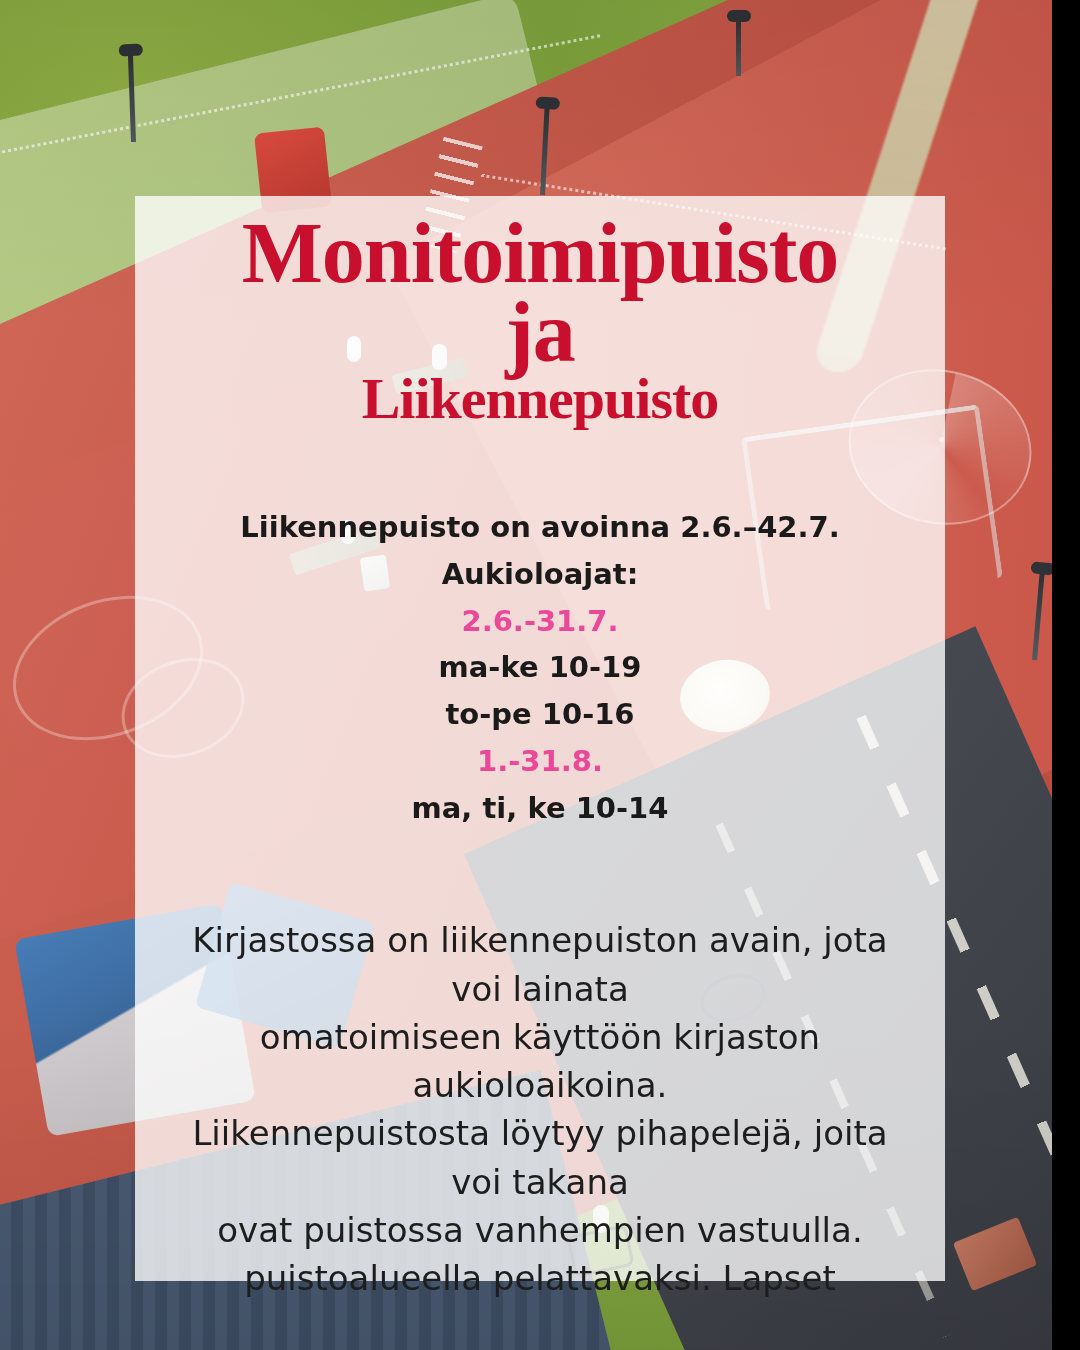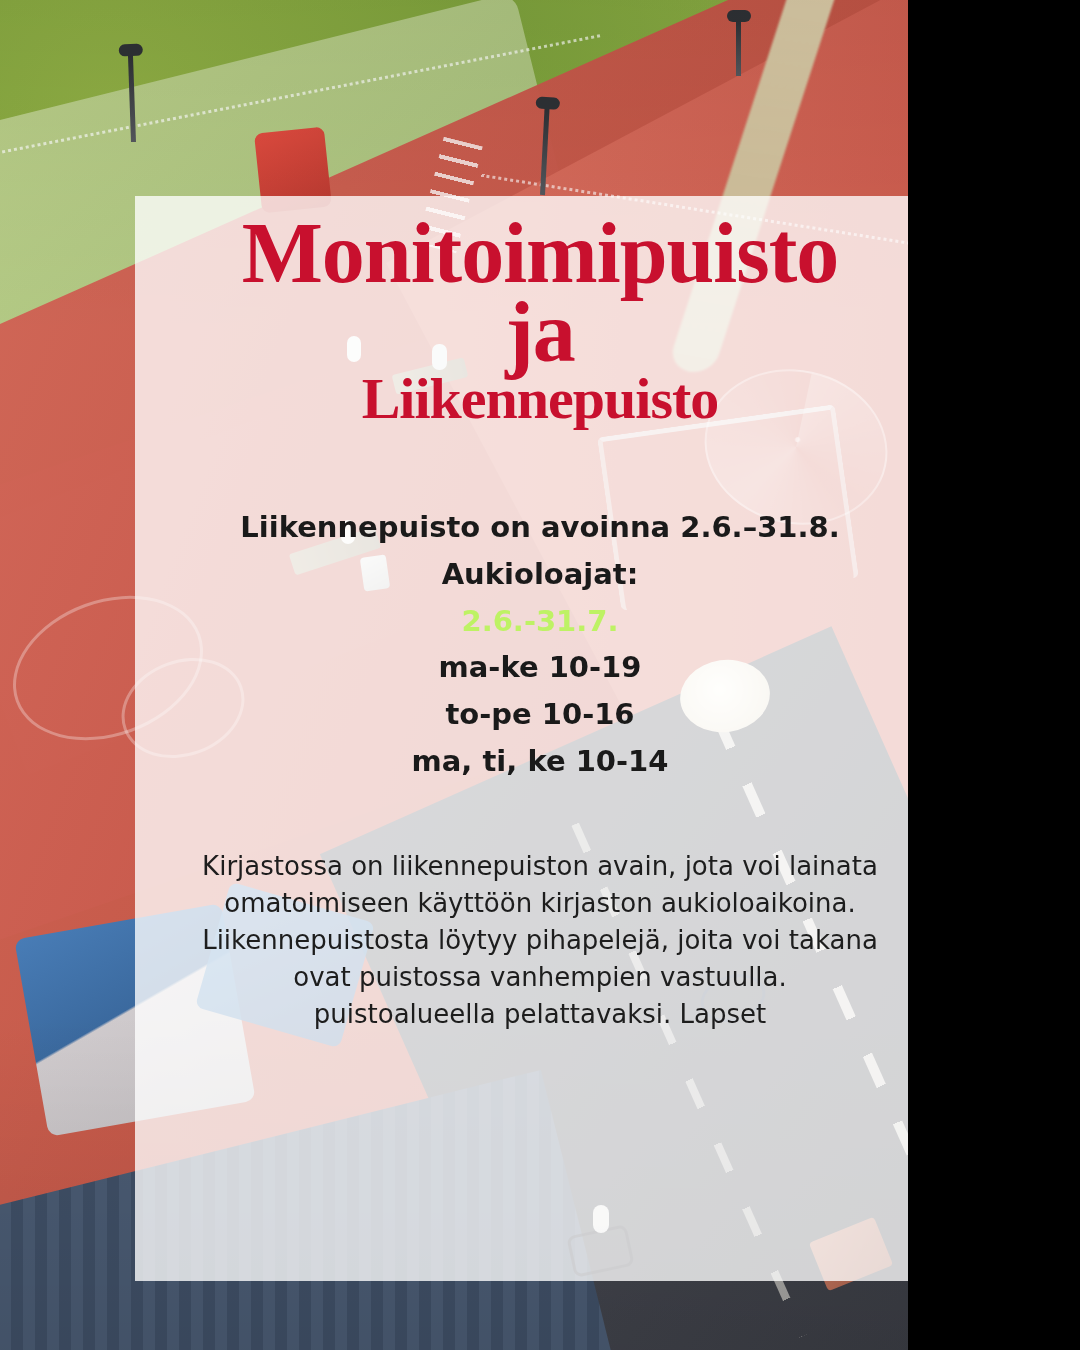--- a/index.html
+++ b/index.html
@@ -2,24 +2,25 @@
 <html lang="fi"><head>
 <meta charset="utf-8">
 <style>
   html, body {
     margin: 0;
     padding: 0;
     background: #000;
   }
   .poster {
     position: relative;
-    width: 908px;
+    width: 1016px;
     height: 1350px;
     overflow: hidden;
     font-family: "Liberation Sans", sans-serif;
+    padding-left: 36px;
   }
 
   
   .photo {
     position: absolute;
     inset: 0;
     background: #9bb24b;
     overflow: hidden;
   }
   
@@ -304,29 +305,29 @@
   .hours {
     margin-top: 78px;
     text-align: center;
     font-family: "DejaVu Sans", sans-serif;
     font-weight: bold;
     color: #1a1a1a;
     font-size: 29px;
     line-height: 1.62;
   }
   .hours .red {
-    color: #bef264;
+    color: #ec4899;
   }
 
   .body-text {
-    margin-top: 63px;
+    margin-top: 84px;
     text-align: center;
     font-family: "DejaVu Sans", sans-serif;
     color: #1d1d1d;
-    font-size: 26px;
+    font-size: 34px;
     line-height: 1.42;
     font-weight: 400;
   }
   .body-text p { margin: 0; }
 </style>
 </head>
 <body>
 
 <div class="poster">
 
@@ -380,25 +381,26 @@
   <div class="panel">
 
     <h1 class="title">
       <span class="l1">Monitoimipuisto</span>
       <span class="l2">ja</span>
       <span class="l3">Liikennepuisto</span>
     </h1>
 
 
     <div class="hours">
-      <div>Liikennepuisto on avoinna 2.6.–31.8.</div>
+      <div>Liikennepuisto on avoinna 2.6.–42.7.</div>
       <div>Aukioloajat:</div>
       <div class="red">2.6.-31.7.</div>
       <div>ma-ke 10-19</div>
       <div>to-pe 10-16</div>
+      <div class="red">1.-31.8.</div>
       <div>ma, ti, ke 10-14</div>
     </div>
 
     <div class="body-text">
       <p>Kirjastossa on liikennepuiston avain, jota voi lainata</p>
       <p>omatoimiseen käyttöön kirjaston aukioloaikoina.</p>
       <p>Liikennepuistosta löytyy pihapelejä, joita voi takana</p>
       <p>ovat puistossa vanhempien vastuulla.</p>
       <p>puistoalueella pelattavaksi. Lapset</p>
     </div>

